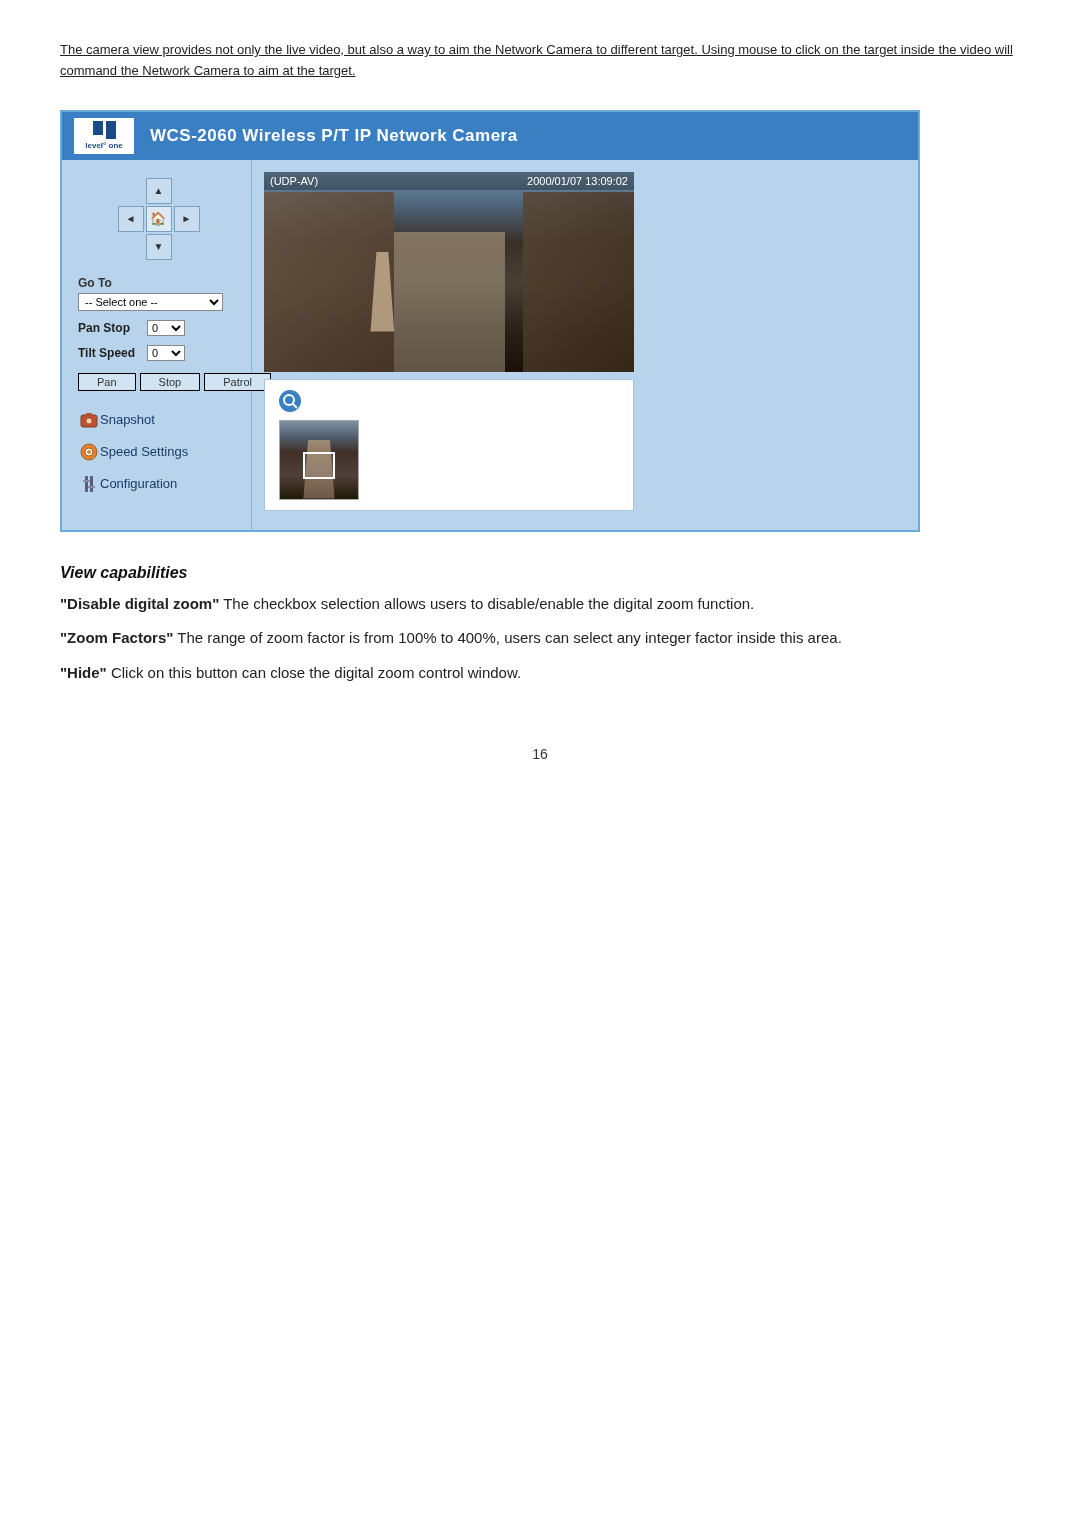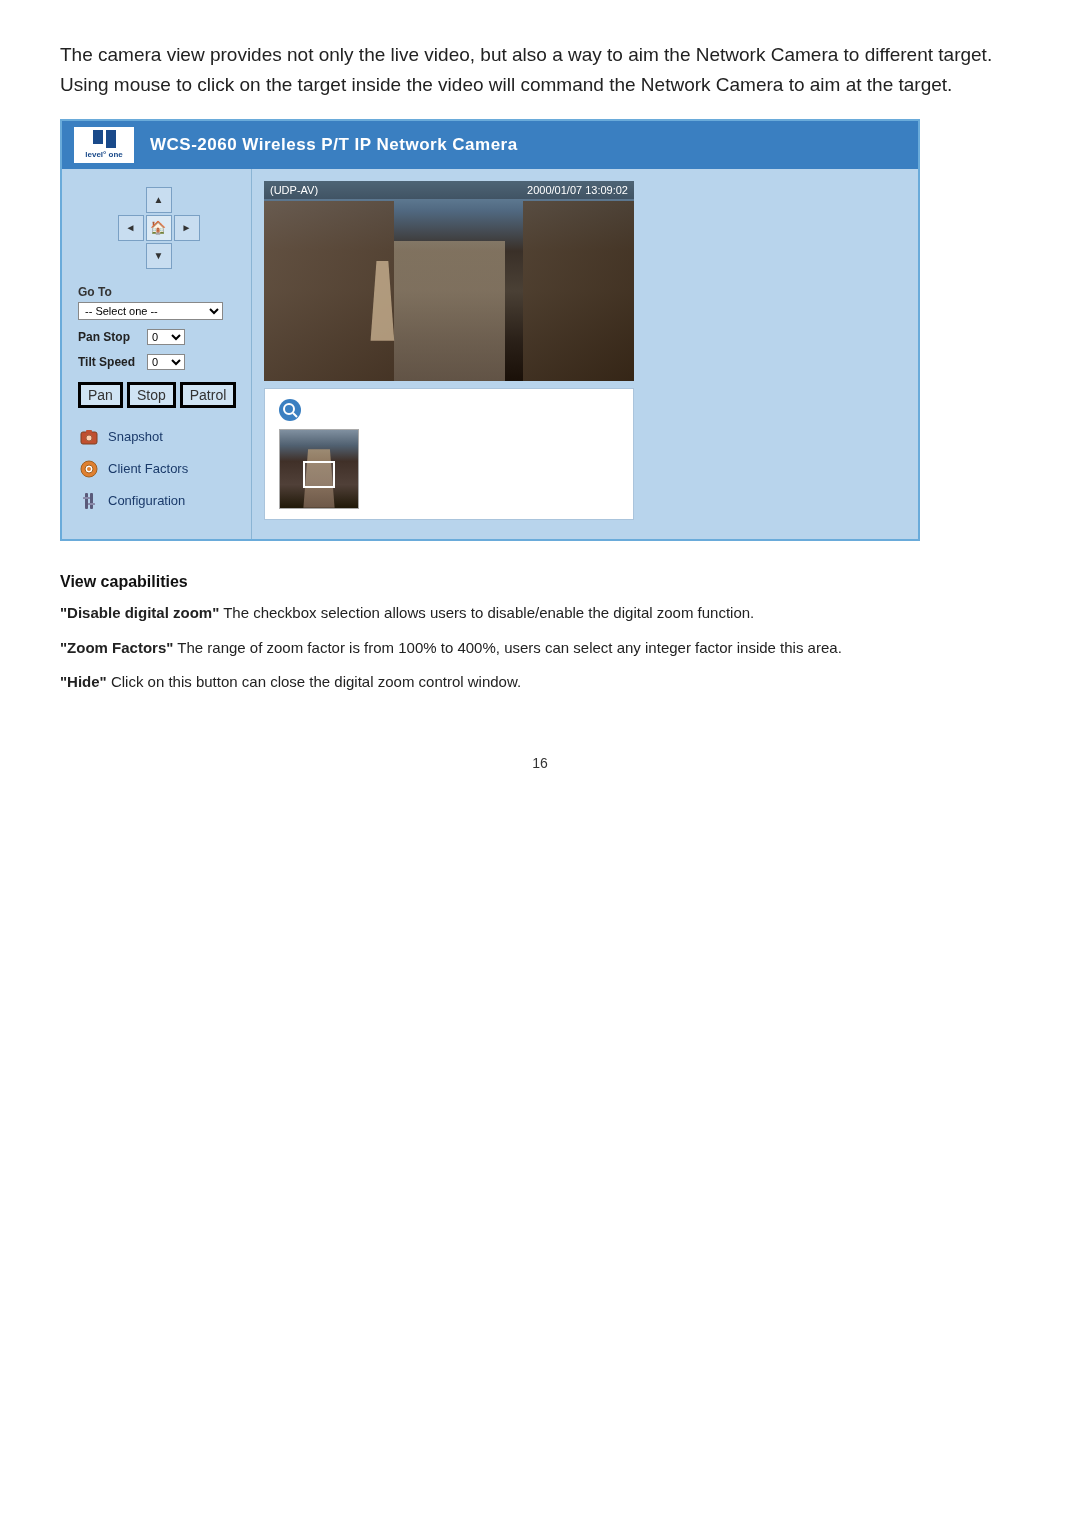--- a/index.html
+++ b/index.html
@@ -7,23 +7,24 @@
       width: 1080px;
       min-height: 1527px;
       background: #fff;
       font-family: Arial, sans-serif;
       font-size: 15px;
       color: #222;
       padding: 40px 60px;
     }
 
     .intro-text {
-      margin-bottom: 18px;
+      margin-bottom: 28px;
       line-height: 1.6;
-      font-size: 19px;
+      font-size: 13px;
+      text-decoration: underline;
     }
 
     
     .camera-ui {
       border: 2px solid #6aabda;
       width: 860px;
       margin-bottom: 32px;
     }
 
     .camera-header {
@@ -164,39 +165,39 @@
       border: 1px solid #888;
     }
 
     .action-buttons {
       display: flex;
       gap: 4px;
       margin-top: 6px;
     }
 
     .action-btn {
-      padding: 2px 7px;
+      padding: 2px 18px;
       background: #d0e4f4;
-      border: 3px solid #000000;
-      font-size: 14px;
+      border: 1px solid #000000;
+      font-size: 11px;
       cursor: pointer;
       color: #333;
     }
 
     .sidebar-menu {
       margin-top: 12px;
       display: flex;
       flex-direction: column;
       gap: 10px;
     }
 
     .sidebar-menu-item {
       display: flex;
       align-items: center;
-      gap: 8px;
+      gap: 0;
       cursor: pointer;
       font-size: 13px;
       color: #1a3a6a;
     }
 
     .menu-icon {
       width: 22px;
       height: 22px;
       display: flex;
       align-items: center;
@@ -352,20 +353,21 @@
       background: linear-gradient(to bottom, #c8a080 0%, #806040 100%);
       clip-path: polygon(15% 0%, 85% 0%, 100% 100%, 0% 100%);
     }
 
     
     .view-cap-section {
       margin-top: 10px;
     }
 
     .view-cap-title {
+      font-style: italic;
       font-weight: bold;
       font-size: 16px;
       margin-bottom: 10px;
       color: #111;
     }
 
     .view-cap-text {
       line-height: 1.65;
       font-size: 15px;
       margin-bottom: 10px;
@@ -465,21 +467,21 @@
           <span>Snapshot</span>
         </div>
         <div class="sidebar-menu-item">
           <div class="menu-icon">
             <svg width="20" height="20" viewBox="0 0 20 20">
               <circle cx="10" cy="10" r="8" fill="#e08030" stroke="#a06020" stroke-width="1"></circle>
               <circle cx="10" cy="10" r="4" fill="#fff" stroke="#a06020" stroke-width="1"></circle>
               <circle cx="10" cy="10" r="2" fill="#e08030"></circle>
             </svg>
           </div>
-          <span>Client Factors</span>
+          <span>Speed Settings</span>
         </div>
         <div class="sidebar-menu-item">
           <div class="menu-icon">
             <svg width="20" height="20" viewBox="0 0 20 20">
               <rect x="6" y="2" width="3" height="16" fill="#5a5a7a" rx="1"></rect>
               <rect x="11" y="2" width="3" height="16" fill="#5a5a7a" rx="1"></rect>
               <rect x="4" y="6" width="7" height="2" fill="#8a8aaa" rx="0.5"></rect>
               <rect x="9" y="12" width="7" height="2" fill="#8a8aaa" rx="0.5"></rect>
             </svg>
           </div>

